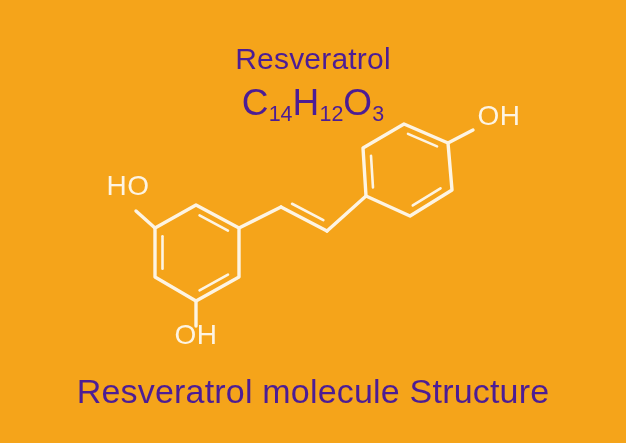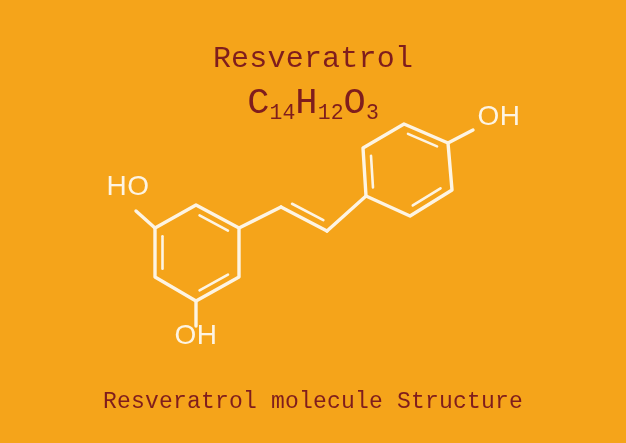--- a/index.html
+++ b/index.html
@@ -46,22 +46,22 @@
     font-family: "Liberation Sans", sans-serif;
     font-size: 28px;
     font-weight: 400;
     letter-spacing: 0.5px;
   }
   .title-text {
     position: absolute;
     left: 0;
     width: 626px;
     text-align: center;
-    color: #7f1d1d;
-    font-family: Liberation Mono, monospace;
+    color: #4c1d95;
+    font-family: Liberation Sans, sans-serif;
     font-weight: 400;
     white-space: nowrap;
   }
   #compound-name {
     top: 42px;
     font-size: 30px;
     letter-spacing: 0.2px;
   }
   #formula {
     top: 82px;
@@ -69,22 +69,22 @@
     letter-spacing: 0.2px;
   }
   #formula sub {
     font-size: 0.58em;
     vertical-align: baseline;
     position: relative;
     top: 6px;
     letter-spacing: 0;
   }
   #caption {
-    top: 389px;
-    font-size: 23px;
+    top: 372px;
+    font-size: 34px;
     letter-spacing: 0.2px;
   }
 </style>
 </head>
 <body>
 
 <div id="poster">
 
   <div class="title-text" id="compound-name">Resveratrol</div>
 

